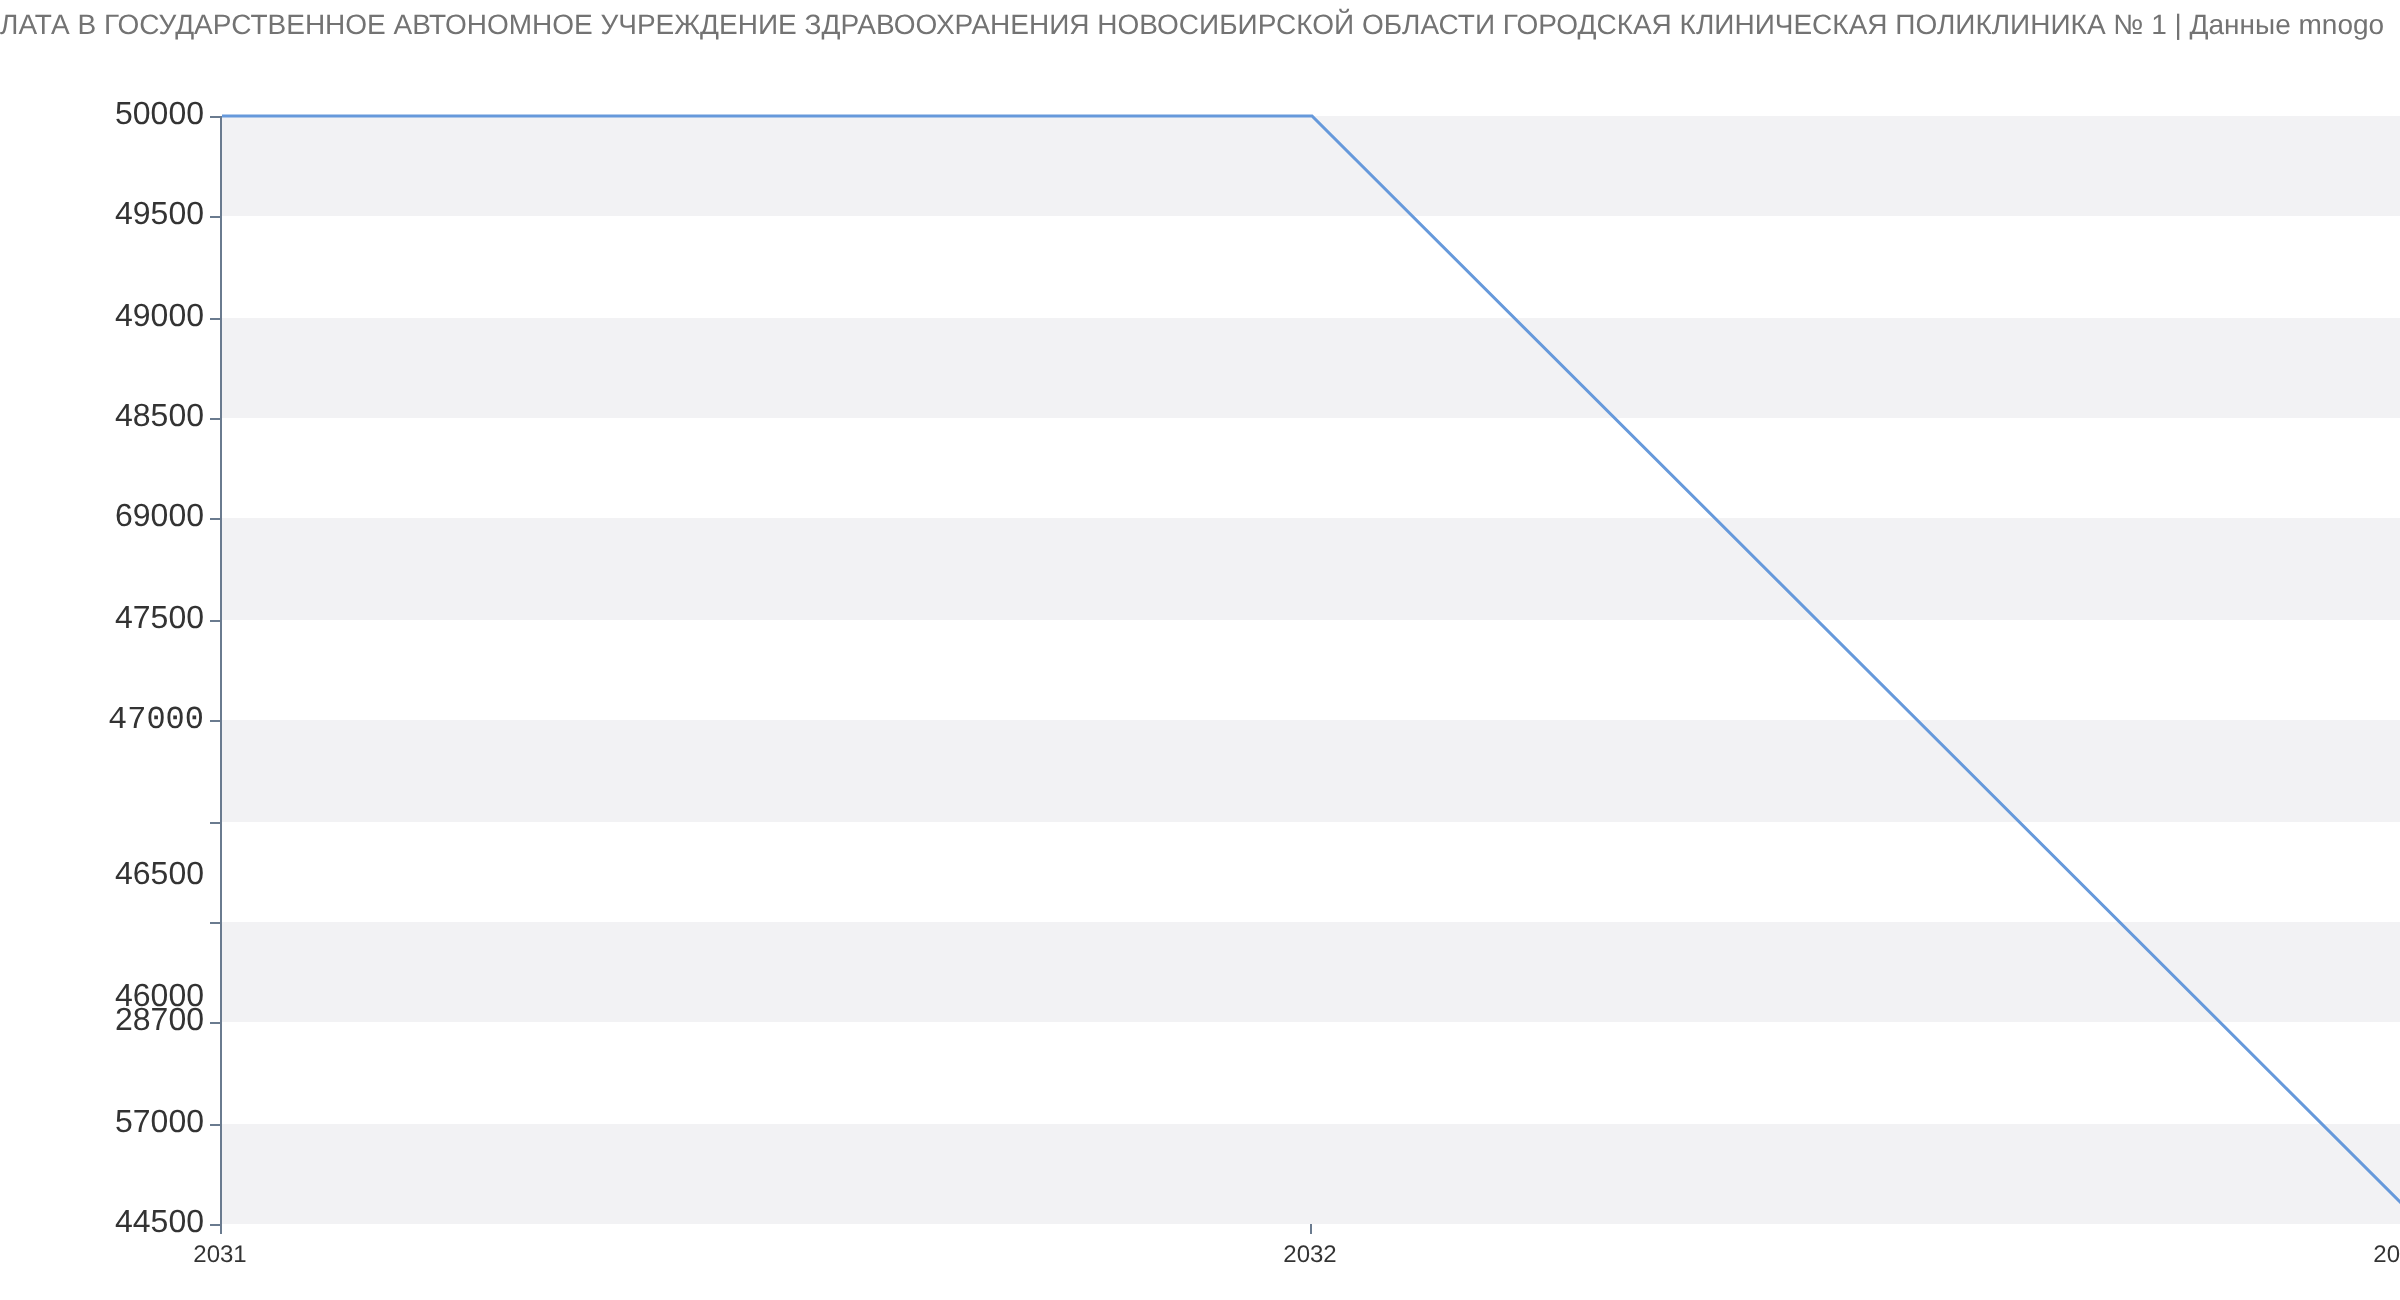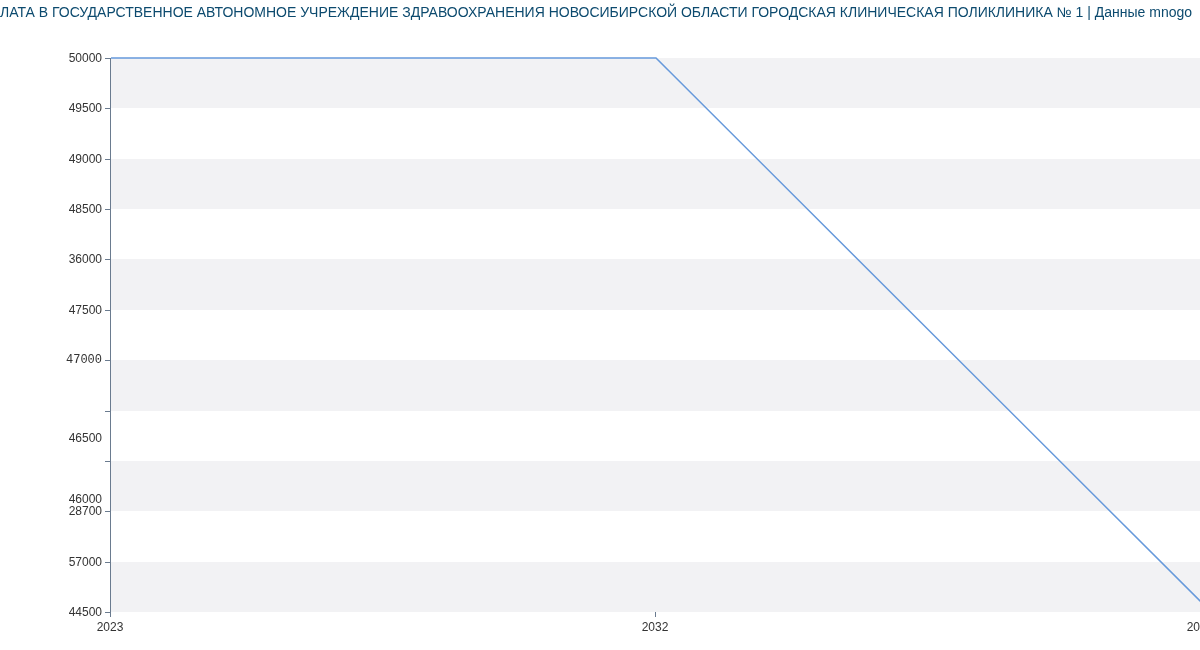--- a/index.html
+++ b/index.html
@@ -5,21 +5,21 @@
     * { margin: 0; padding: 0; box-sizing: border-box; }
     body {
       font-family: Arial, sans-serif;
       background: #fff;
       width: 1200px;
       height: 650px;
       overflow: hidden;
     }
     .title {
       font-size: 14px;
-      color: #0c4a6e;
+      color: #737373;
       padding: 4px 0 8px 0;
       white-space: nowrap;
       overflow: hidden;
     }
     .chart-container {
       position: relative;
       width: 1200px;
       height: 620px;
     }
     .plot-area {
@@ -33,21 +33,21 @@
     }
     .y-band {
       position: absolute;
       left: 0;
       width: 100%;
       background: #f2f2f4;
     }
     .y-tick-label {
       position: absolute;
       right: 1098px;
-      font-size: 12px;
+      font-size: 16px;
       color: #333;
       transform: translateY(-50%);
     }
     .x-tick-label {
       position: absolute;
       top: 592px;
       font-size: 12px;
       color: #333;
       transform: translateX(-50%);
     }
@@ -99,28 +99,28 @@
     <div class="y-tick-label" style="top: 483.273px;">28700</div>
     <div class="y-tick-mark" style="top: 483.273px;"></div>
     <div class="y-tick-label" style="top: 432.909px; margin-top: 38px;">46000</div>
     <div class="y-tick-mark" style="top: 432.909px;"></div>
     <div class="y-tick-label" style="top: 382.545px; margin-top: 27px;">46500</div>
     <div class="y-tick-mark" style="top: 382.545px;"></div>
     <div class="y-tick-label" style="top: 332.182px; font-family: Liberation Mono, monospace;">47000</div>
     <div class="y-tick-mark" style="top: 332.182px;"></div>
     <div class="y-tick-label" style="top: 281.818px;">47500</div>
     <div class="y-tick-mark" style="top: 281.818px;"></div>
-    <div class="y-tick-label" style="top: 231.455px;">36000</div>
+    <div class="y-tick-label" style="top: 231.455px;">69000</div>
     <div class="y-tick-mark" style="top: 231.455px;"></div>
     <div class="y-tick-label" style="top: 181.091px;">48500</div>
     <div class="y-tick-mark" style="top: 181.091px;"></div>
     <div class="y-tick-label" style="top: 130.727px;">49000</div>
     <div class="y-tick-mark" style="top: 130.727px;"></div>
     <div class="y-tick-label" style="top: 80.3636px;">49500</div>
     <div class="y-tick-mark" style="top: 80.3636px;"></div>
     <div class="y-tick-label" style="top: 30px;">50000</div>
     <div class="y-tick-mark" style="top: 30px;"></div>
-    <div class="x-tick-label" style="left: 110px;">2023</div>
+    <div class="x-tick-label" style="left: 110px;">2031</div>
     <div class="x-tick-mark" style="left: 110px;"></div>
     <div class="x-tick-label" style="left: 655px;">2032</div>
     <div class="x-tick-mark" style="left: 655px;"></div>
     <div class="x-tick-label" style="left: 1200px;">2025</div>
   </div>
 
 </body></html>

